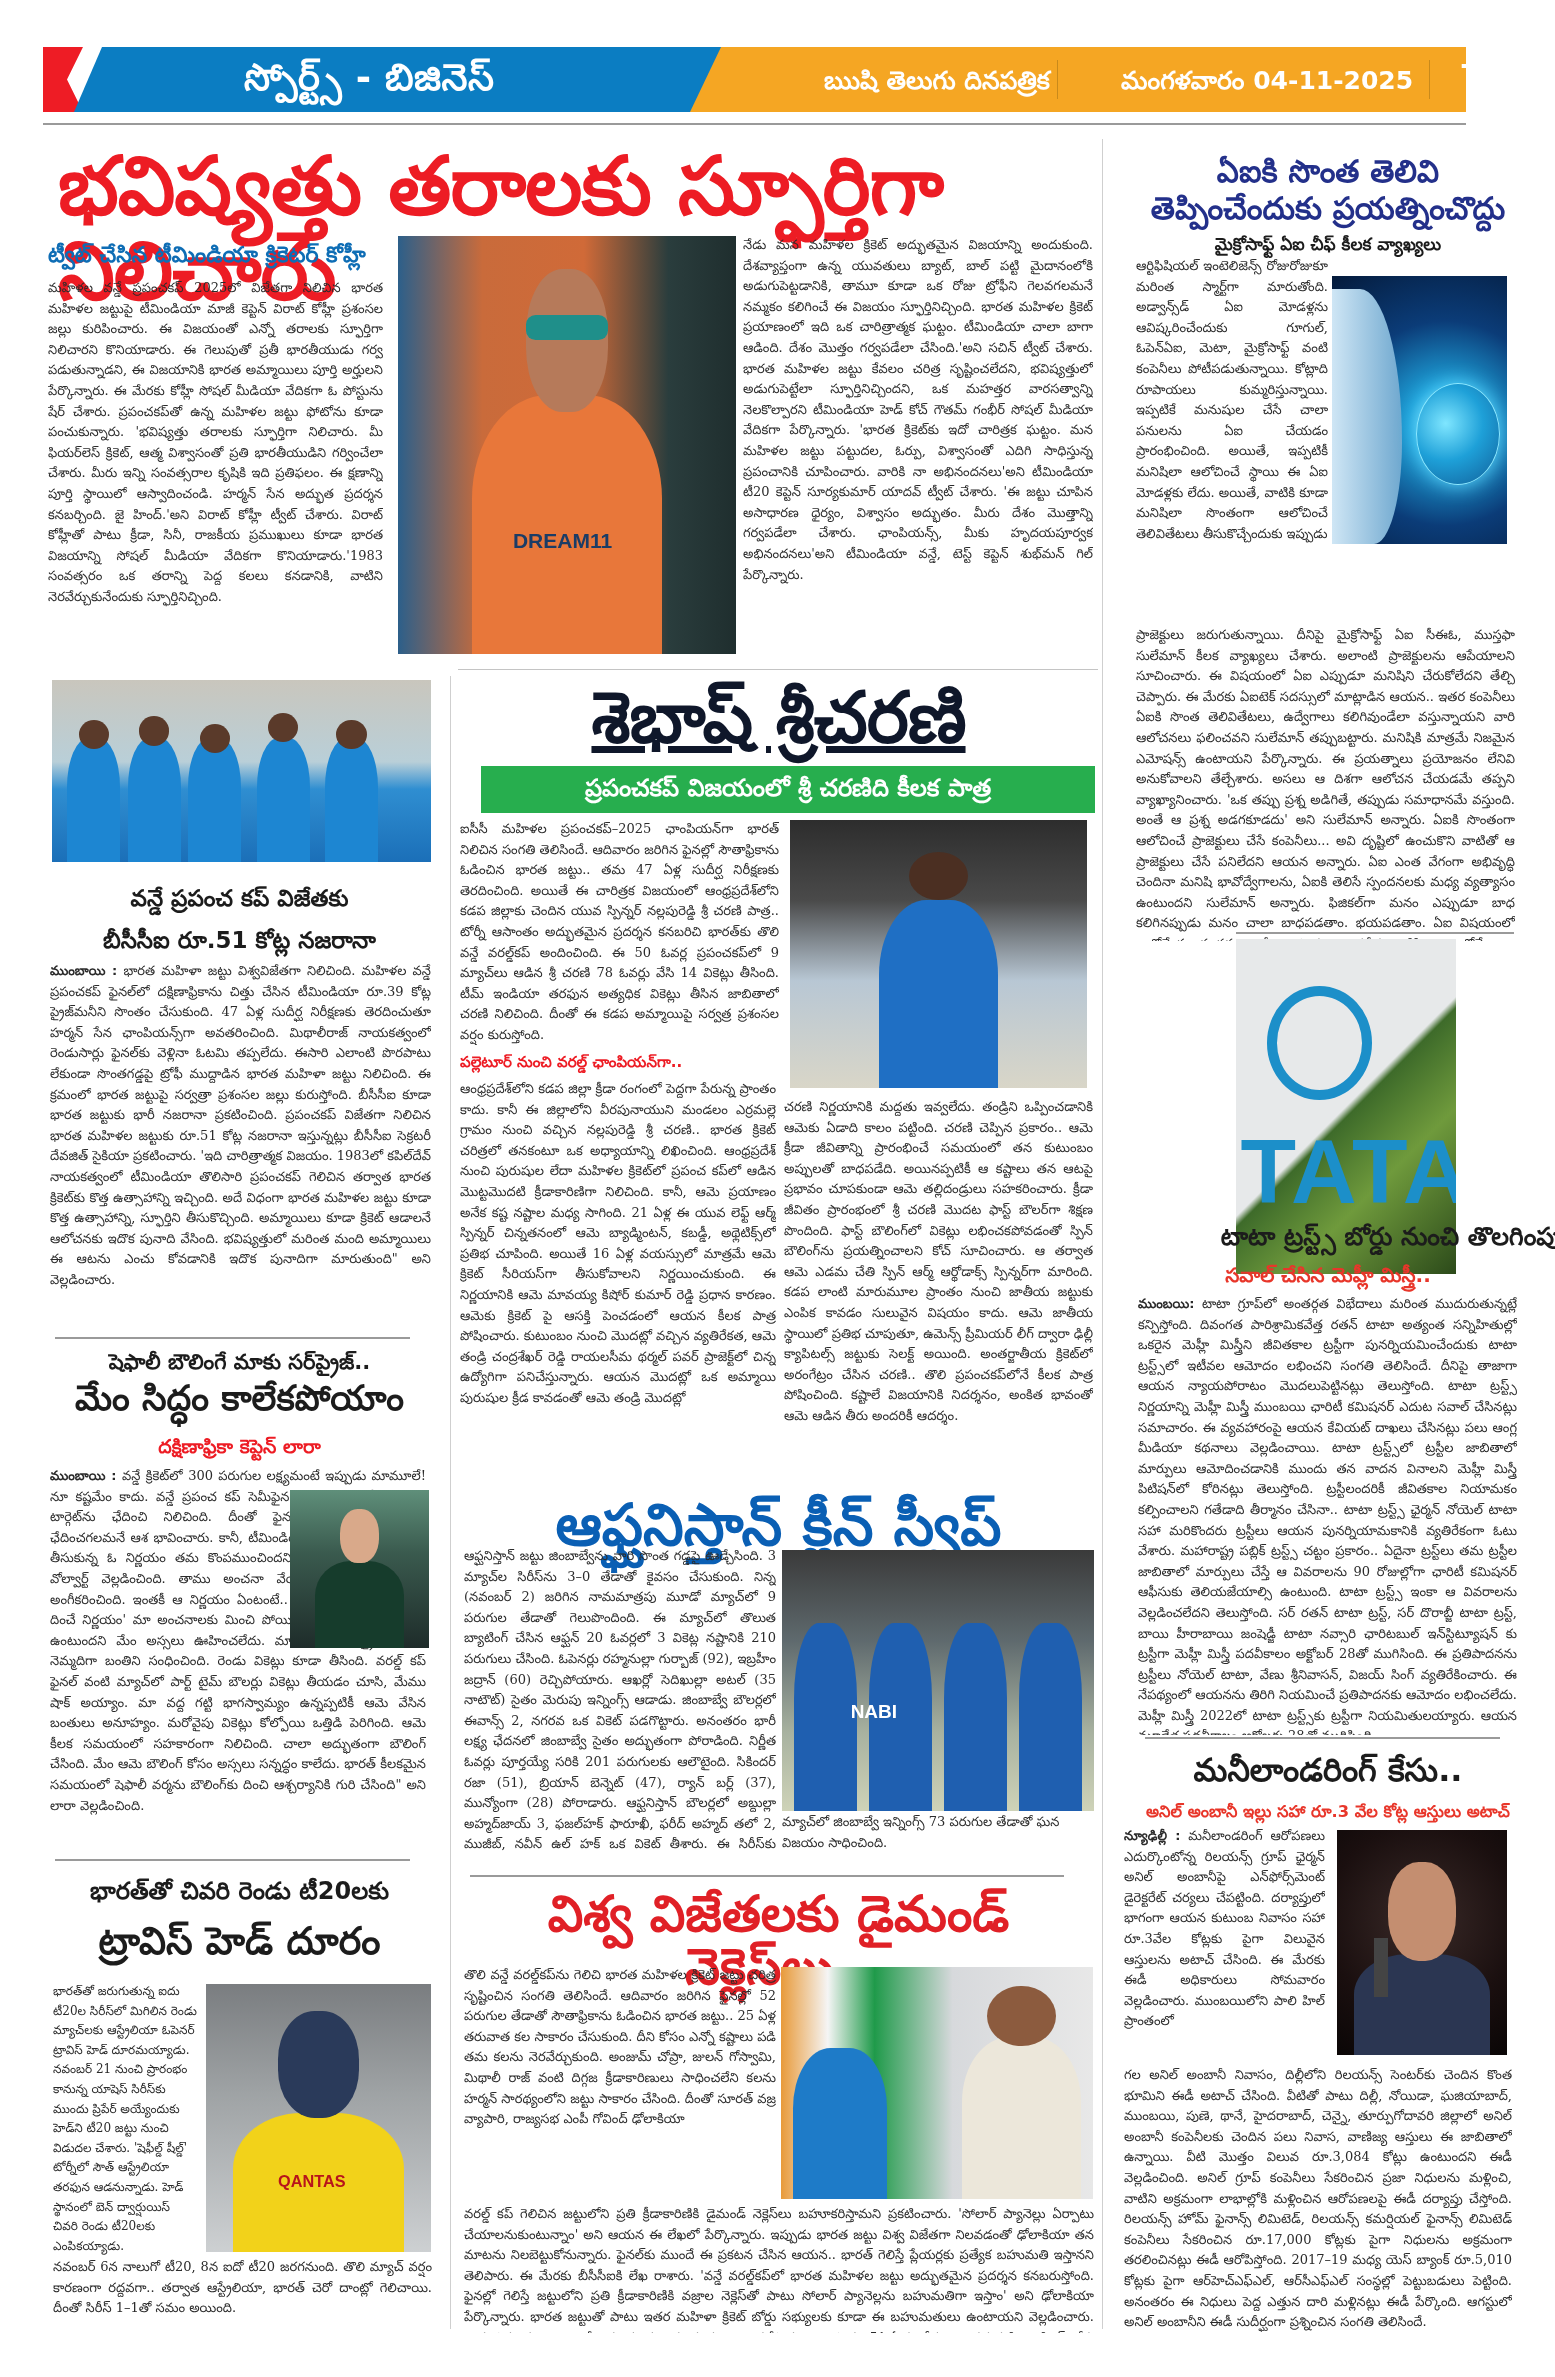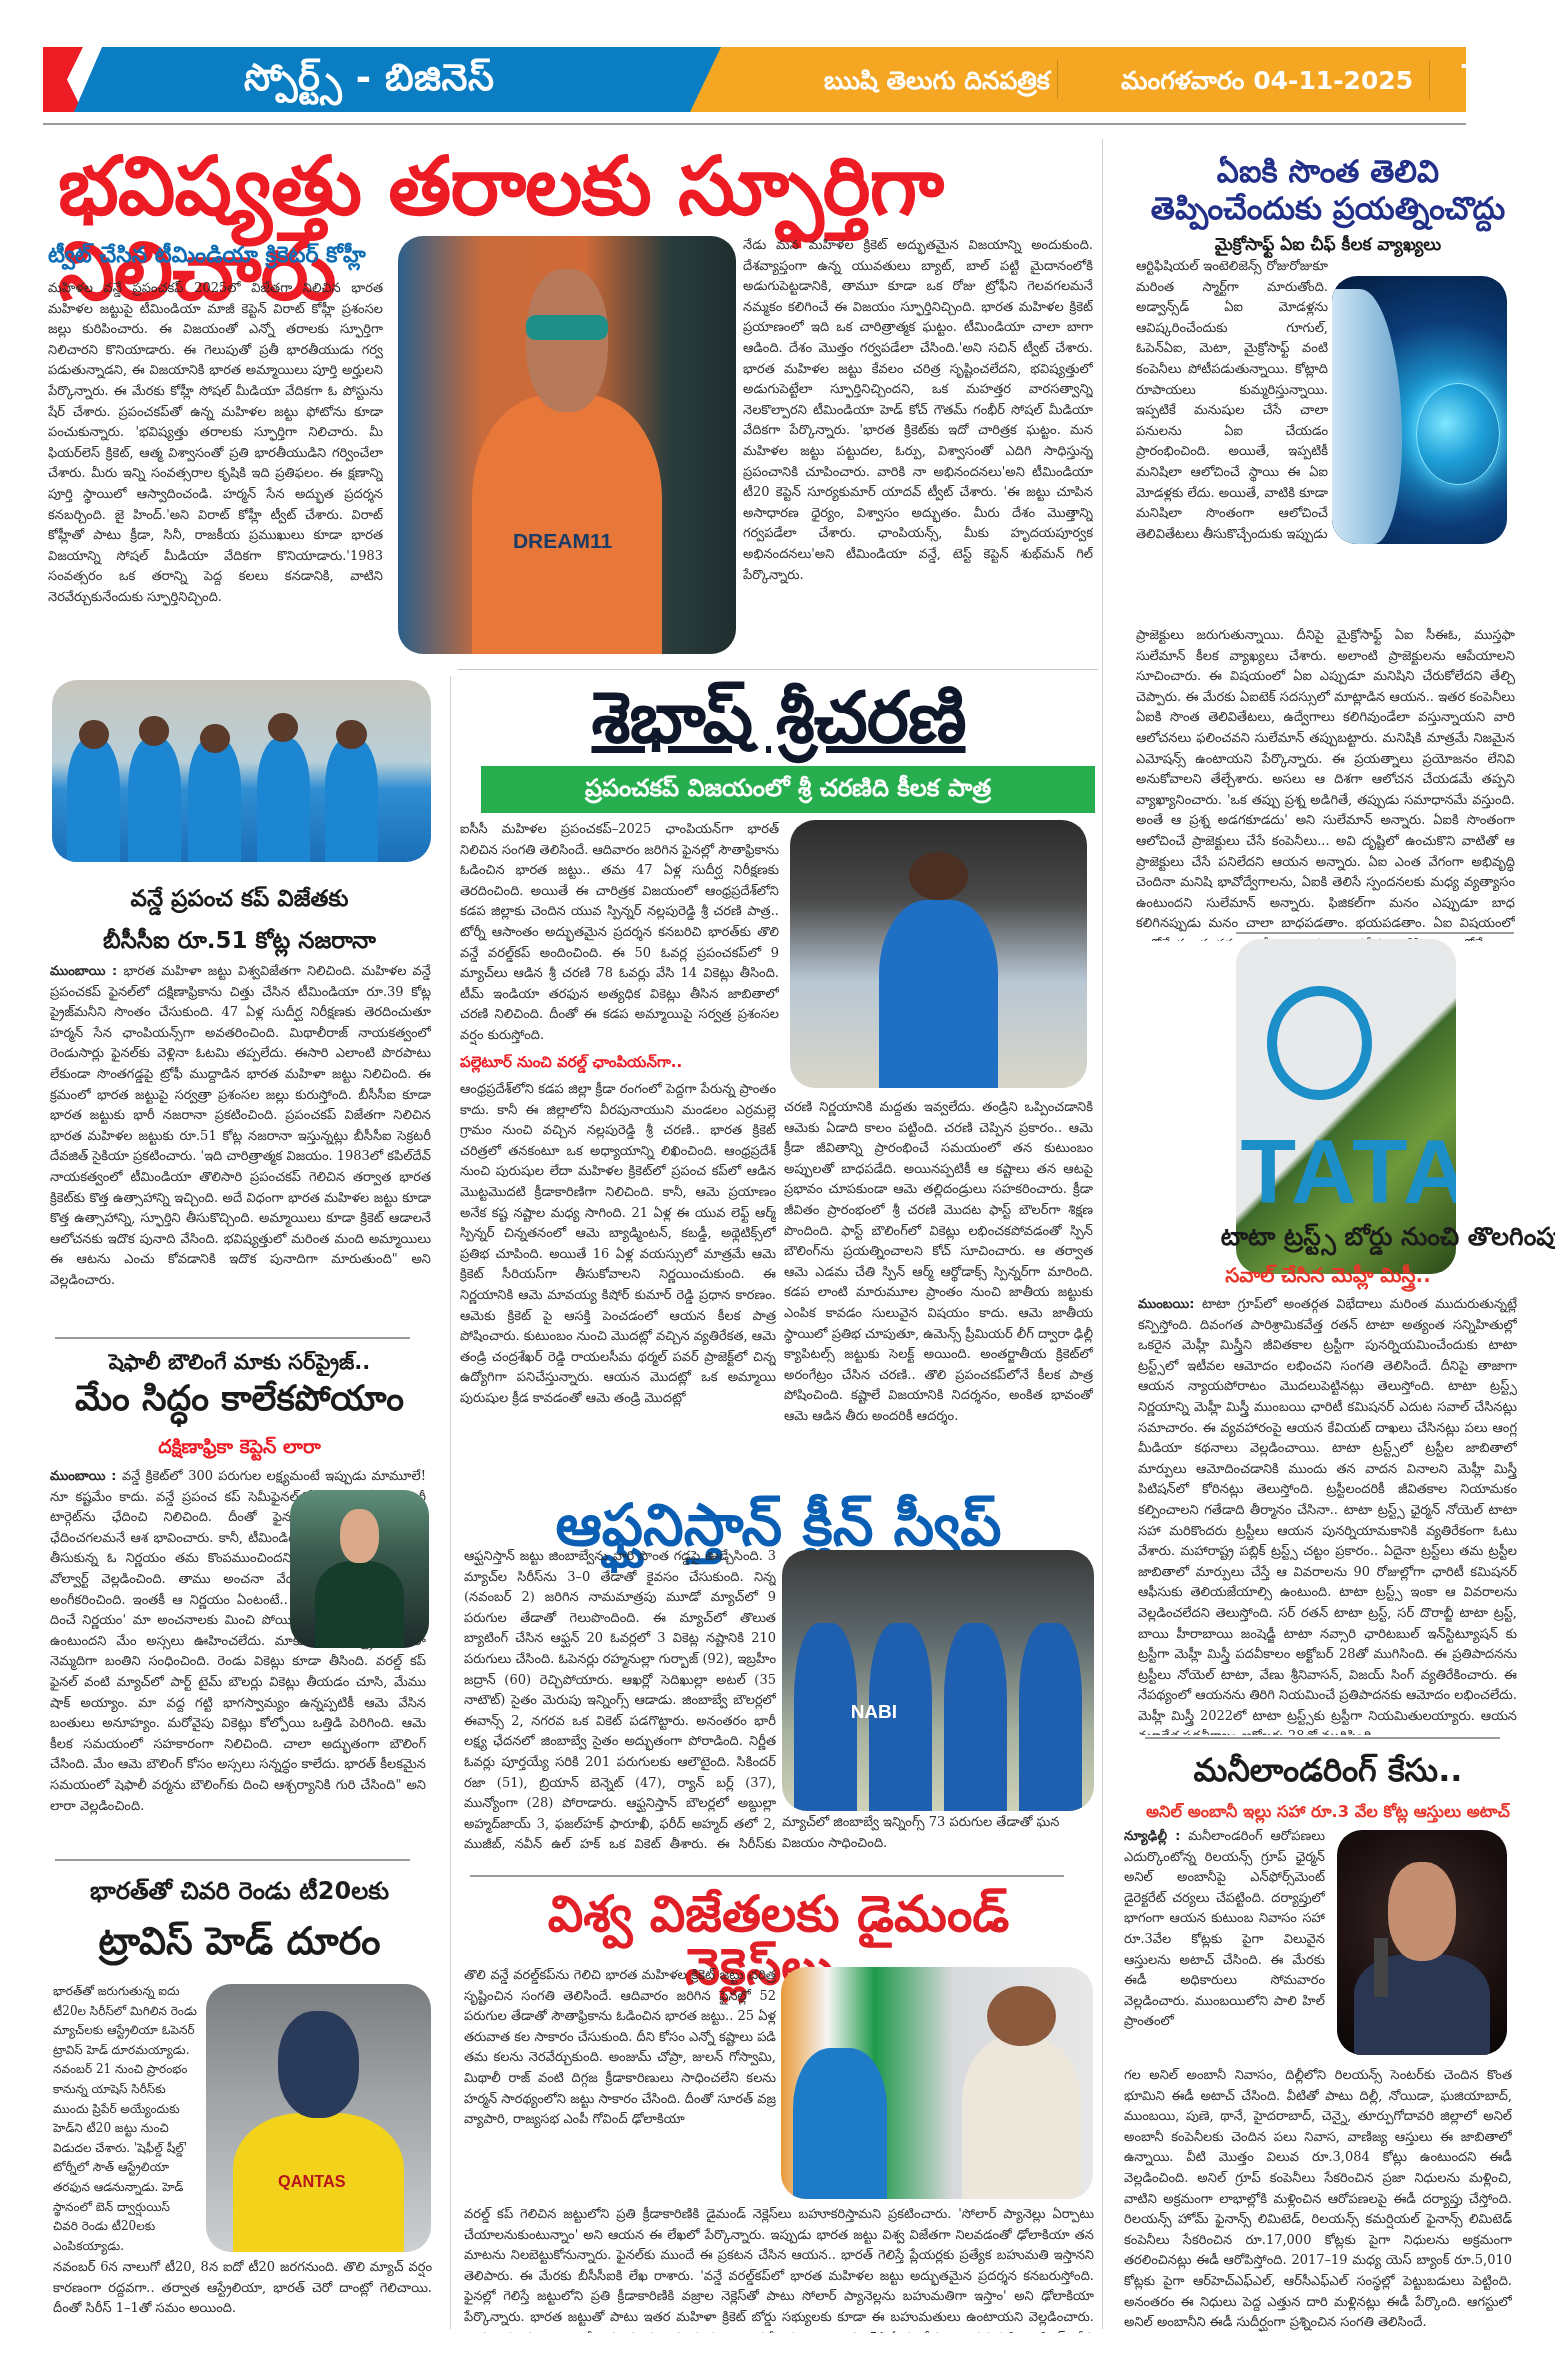--- a/index.html
+++ b/index.html
@@ -33,21 +33,21 @@
   .black { color: #1c1c1c; }
   .orange-red { color: #e8362a; }
 
   .sub { position: absolute; font-weight: bold; text-align: center; font-family: "DejaVu Sans", sans-serif; }
 
   .body-text { position: absolute; font-family: "DejaVu Serif", serif; font-size: 13px; line-height: 20.6px;
                color: #2b2b2b; text-align: justify; overflow: hidden; }
   .body-text b { font-family: "DejaVu Sans", sans-serif; font-weight: bold; }
 
   
-  .photo { position: absolute; overflow: hidden; border-radius: 25px; }
+  .photo { position: absolute; overflow: hidden; }
   .ph-kohli { background: linear-gradient(90deg, #2c5f8a 0%, #c96b3b 25%, #d06a38 55%, #2a3d3d 80%, #1f2e2e 100%); }
   .ph-kohli .jersey { position: absolute; left: 22%; top: 38%; width: 56%; height: 62%; background: #e8773a; border-radius: 40% 40% 0 0; }
   .ph-kohli .head { position: absolute; left: 38%; top: 8%; width: 24%; height: 34%; background: #b67a5a; border-radius: 45%; }
   .ph-kohli .glasses { position: absolute; left: 38%; top: 19%; width: 24%; height: 6%; background: #1f8f8a; border-radius: 9.6px; }
   .ph-kohli .word { position: absolute; left: 34%; top: 70%; color: #1b3c66; font-weight: bold; font-size: 21px; font-family: "Liberation Sans", sans-serif; }
 
   .ph-team { background: linear-gradient(180deg, #c9c6bd 0%, #b9cfd8 45%, #2f8ed1 60%, #1b6fb8 100%); }
   .ph-team .p { position: absolute; bottom: 0; width: 14%; height: 68%; background: #1d86d2; border-radius: 40% 40% 0 0; }
   .ph-team .h { position: absolute; width: 8%; height: 16%; background: #5a3a2a; border-radius: 50%; }
 

